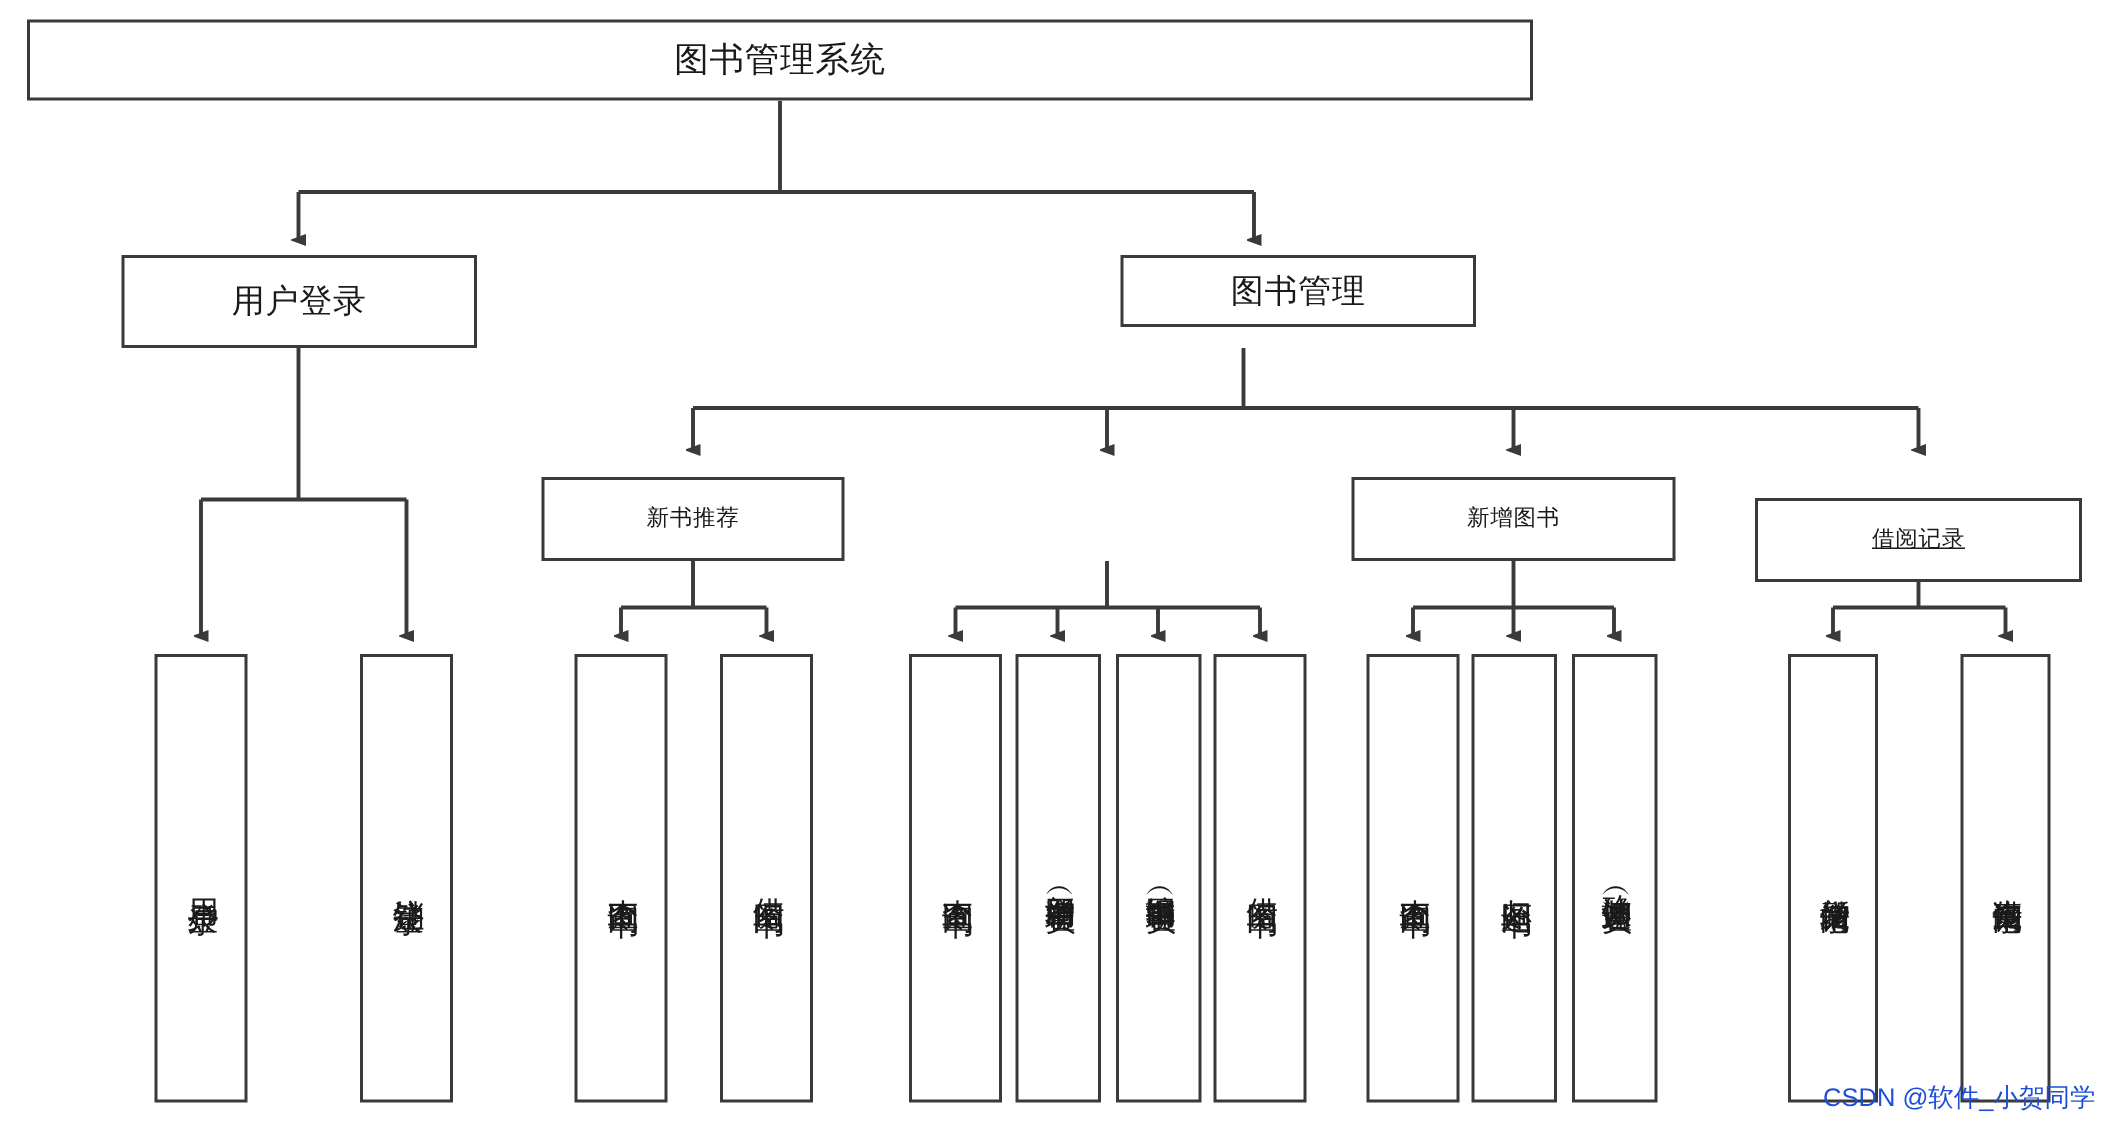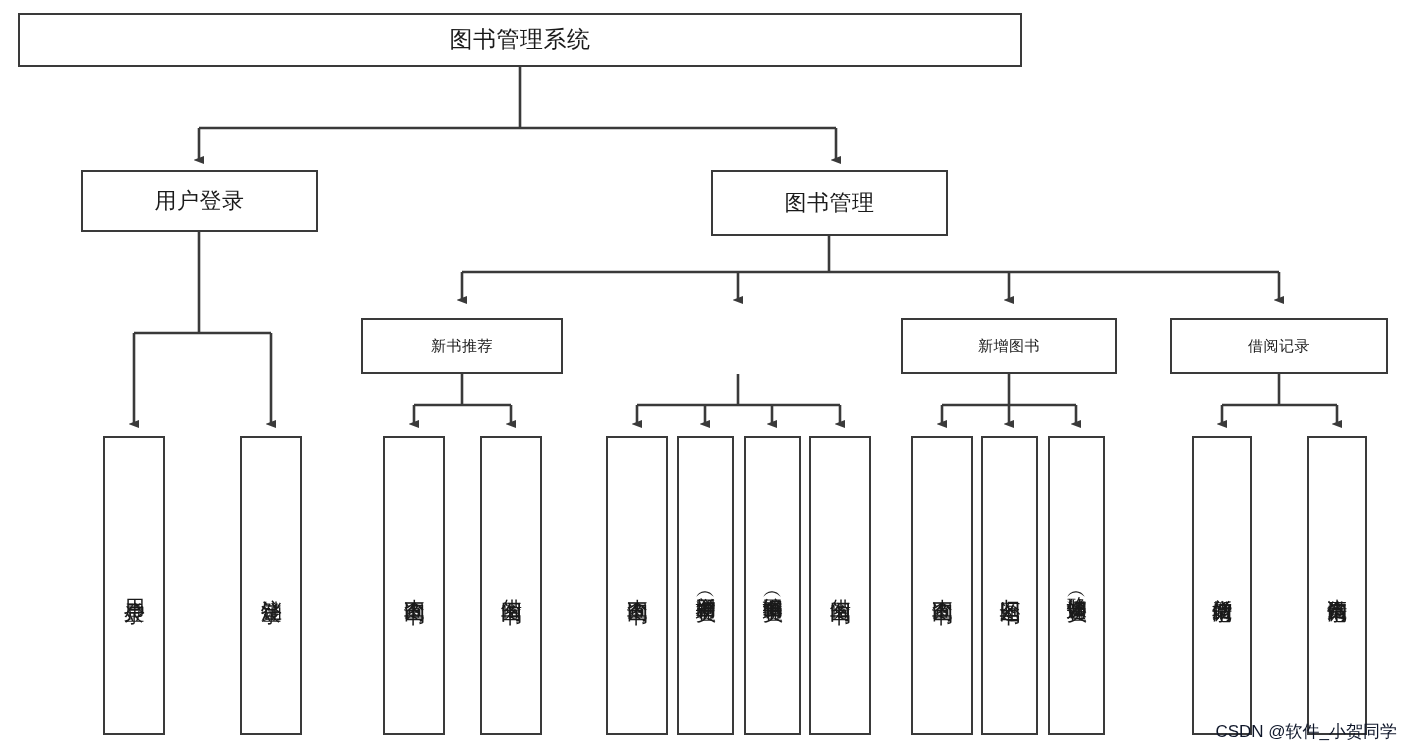--- a/index.html
+++ b/index.html
@@ -60,21 +60,21 @@
   }
   .node.leaf.tall .label {
     font-size: 20px;
     letter-spacing: 1px;
   }
   #watermark {
     position: absolute;
     right: 8px;
     bottom: 4px;
     font-size: 17px;
-    color: #0f172a;
+    color: #1d4ed8;
     z-index: 5;
     white-space: nowrap;
   }
 </style>
 </head>
 <body>
 
 <div id="canvas">
 
   <svg id="edges" viewBox="0 0 1405 747" xmlns="http://www.w3.org/2000/svg">
@@ -127,31 +127,31 @@
     </g>
   </svg>
 
   <div class="node root" style="left:18px; top:13px; width:1004px; height:54px;">
     <span class="label">图书管理系统</span>
   </div>
 
   <div class="node level2" style="left:81px; top:170px; width:237px; height:62px;">
     <span class="label">用户登录</span>
   </div>
-  <div class="node level2" style="left:711px; top:170px; width:237px; height:66px;">
+  <div class="node level2" style="left:747px; top:170px; width:237px; height:48px;">
     <span class="label">图书管理</span>
   </div>
 
   <div class="node level3" style="left:361px; top:318px; width:202px; height:56px;">
     <span class="label">新书推荐</span>
   </div>
   <div class="node level3" style="left:901px; top:318px; width:216px; height:56px;">
     <span class="label">新增图书</span>
   </div>
-  <div class="node level3" style="left:1170px; top:318px; width:218px; height:56px;">
+  <div class="node level3" style="left:1170px; top:332px; width:218px; height:56px;text-decoration:underline;">
     <span class="label">借阅记录</span>
   </div>
 
   <div class="node leaf" style="left:103px; top:436px; width:62px; height:299px;">
     <span class="label">用户登录</span>
   </div>
   <div class="node leaf" style="left:240px; top:436px; width:62px; height:299px;">
     <span class="label">注销登录</span>
   </div>
 

